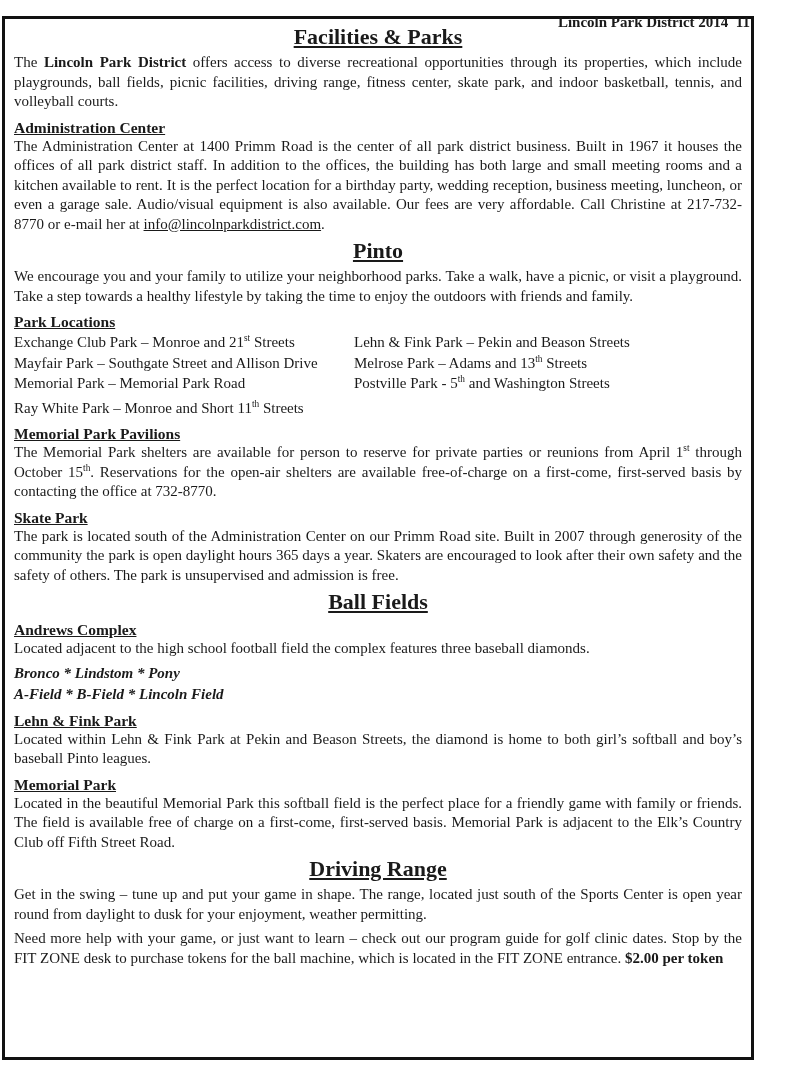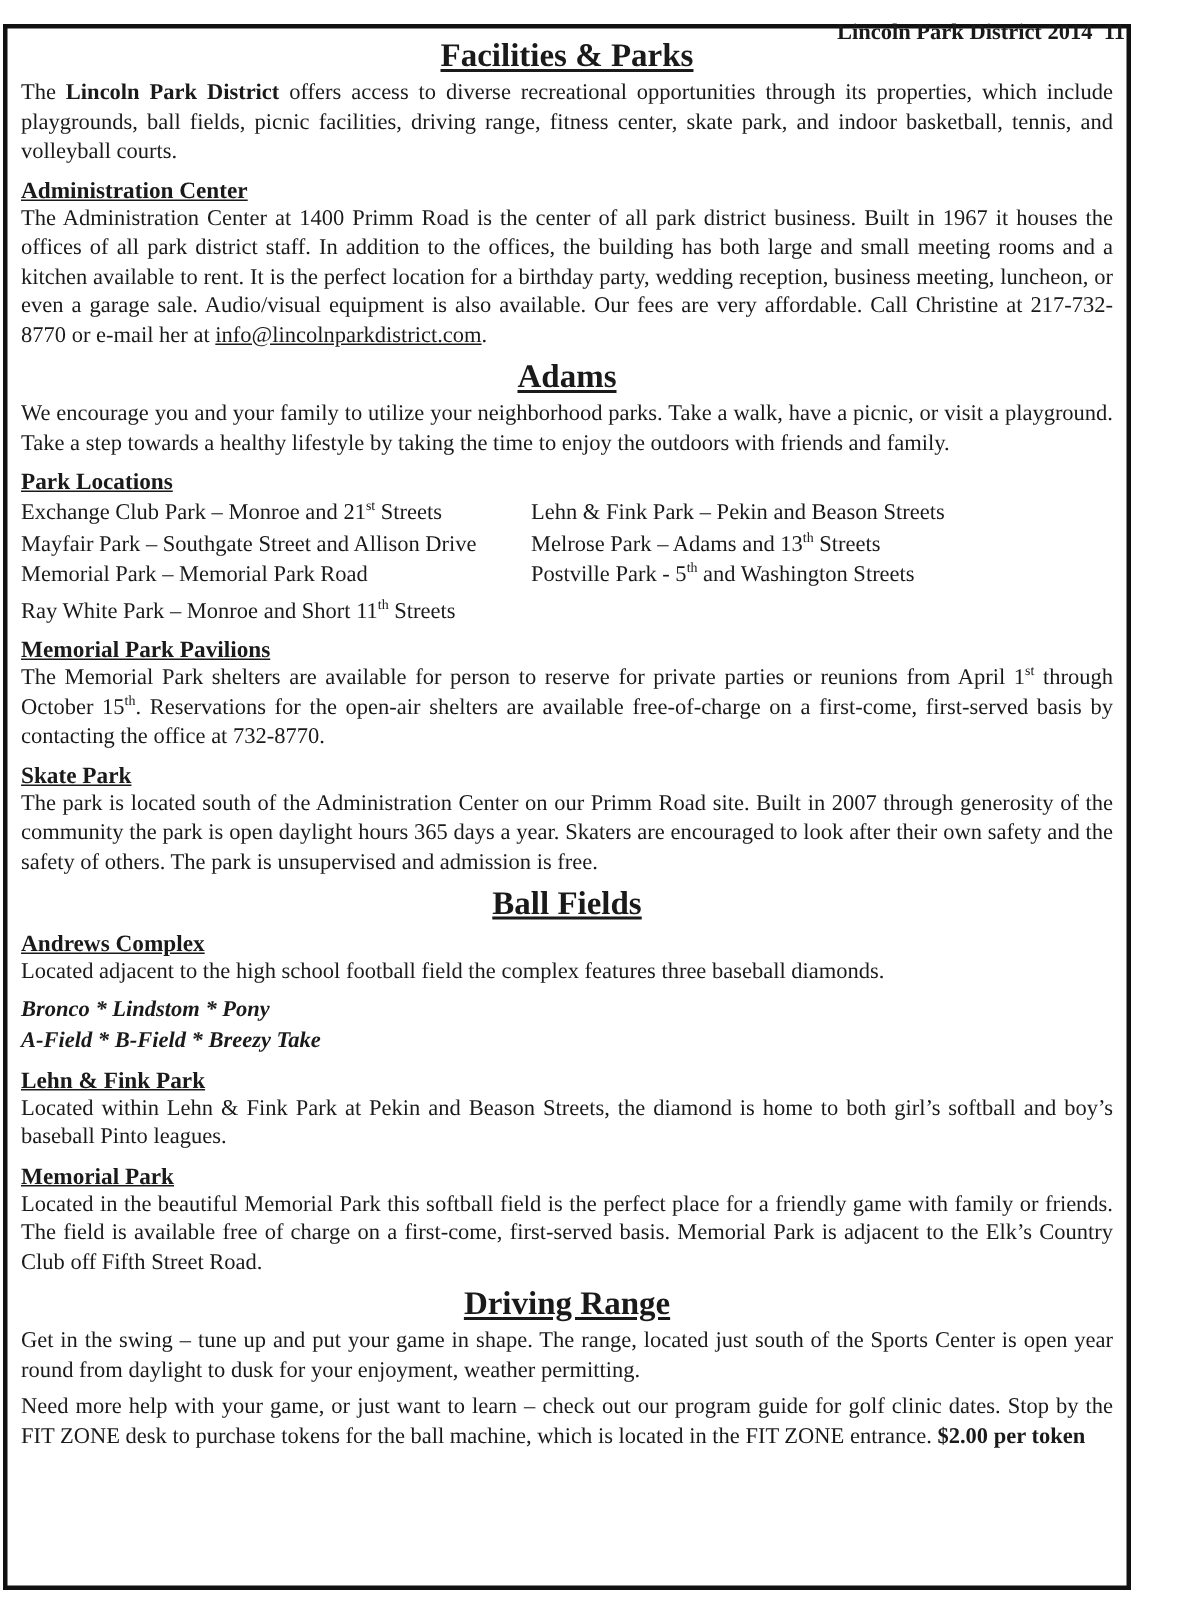--- a/index.html
+++ b/index.html
@@ -92,21 +92,21 @@
 
   <div class="content-box">
 
     <div class="doc-title first">Facilities &amp; Parks</div>
 
     <p class="body"><span>The </span><span class="b">Lincoln Park District</span><span> offers access to diverse recreational opportunities through its properties, which include playgrounds, ball fields, picnic facilities, driving range, fitness center, skate park, and indoor basketball, tennis, and volleyball courts.</span></p>
 
     <div class="section-heading">Administration Center</div>
     <p class="body"><span>The Administration Center at 1400 Primm Road is the center of all park district business. Built in 1967 it houses the offices of all park district staff. In addition to the offices, the building has both large and small meeting rooms and a kitchen available to rent. It is the perfect location for a birthday party, wedding reception, business meeting, luncheon, or even a garage sale. Audio/visual equipment is also available. Our fees are very affordable. Call Christine at 217-732-8770 or e-mail her at </span><span class="u">info@lincolnparkdistrict.com</span><span>.</span></p>
 
-    <div class="doc-title">Adams</div>
+    <div class="doc-title">Pinto</div>
     <p class="body"><span>We encourage you and your family to utilize your neighborhood parks. Take a walk, have a picnic, or visit a playground. Take a step towards a healthy lifestyle by taking the time to enjoy the outdoors with friends and family.</span></p>
 
     <div class="section-heading">Park Locations</div>
     <div class="loc-grid">
       <div class="loc-row">
         <div class="loc-cell left"><span>Exchange Club Park – Monroe and 21</span><sup>st</sup><span> Streets</span></div>
         <div class="loc-cell right"><span>Lehn &amp; Fink Park – Pekin and Beason Streets</span></div>
       </div>
       <div class="loc-row">
         <div class="loc-cell left"><span>Mayfair Park – Southgate Street and Allison Drive</span></div>
@@ -124,21 +124,21 @@
 
     <div class="section-heading">Skate Park</div>
     <p class="body"><span>The park is located south of the Administration Center on our Primm Road site. Built in 2007 through generosity of the community the park is open daylight hours 365 days a year. Skaters are encouraged to look after their own safety and the safety of others. The park is unsupervised and admission is free.</span></p>
 
     <div class="doc-title">Ball Fields</div>
 
     <div class="section-heading">Andrews Complex</div>
     <p class="body" style="margin-bottom:5px"><span>Located adjacent to the high school football field the complex features three baseball diamonds.</span></p>
     <div class="tagline">Bronco * Lindstom * Pony</div>
 
-    <div class="tagline">A-Field * B-Field * Breezy Take</div>
+    <div class="tagline">A-Field * B-Field * Lincoln Field</div>
 
     <div class="section-heading">Lehn &amp; Fink Park</div>
     <p class="body"><span>Located within Lehn &amp; Fink Park at Pekin and Beason Streets, the diamond is home to both girl’s softball and boy’s baseball Pinto leagues.</span></p>
 
     <div class="section-heading">Memorial Park</div>
     <p class="body"><span>Located in the beautiful Memorial Park this softball field is the perfect place for a friendly game with family or friends. The field is available free of charge on a first-come, first-served basis. Memorial Park is adjacent to the Elk’s Country Club off Fifth Street Road.</span></p>
 
     <div class="doc-title">Driving Range</div>
     <p class="body"><span>Get in the swing – tune up and put your game in shape. The range, located just south of the Sports Center is open year round from daylight to dusk for your enjoyment, weather permitting.</span></p>
     <p class="body"><span>Need more help with your game, or just want to learn – check out our program guide for golf clinic dates. Stop by the FIT ZONE desk to purchase tokens for the ball machine, which is located in the FIT ZONE entrance. </span><span class="b">$2.00 per token</span></p>

